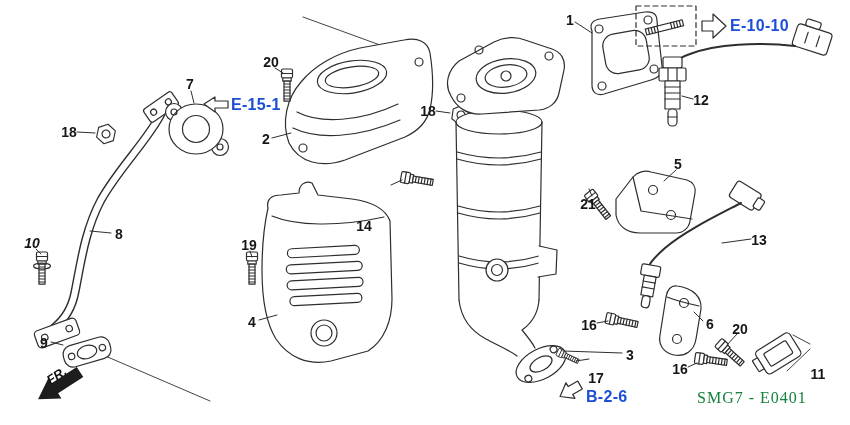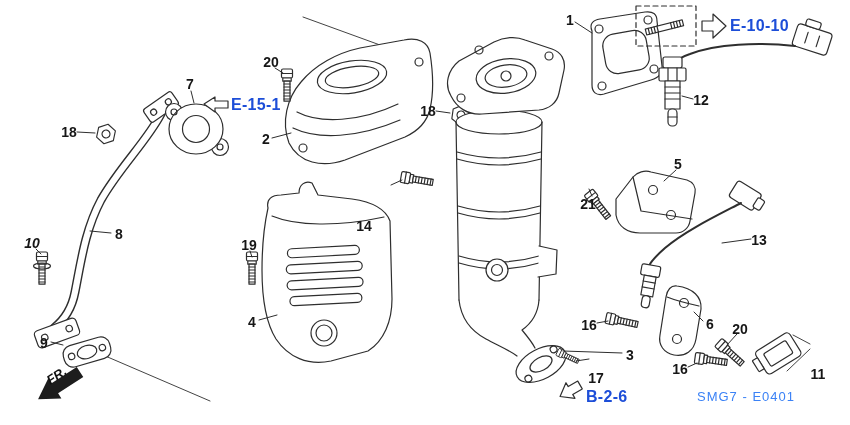--- a/index.html
+++ b/index.html
@@ -16,21 +16,21 @@
   }
   .ref-label{
     position:absolute;font-weight:bold;font-size:16px;color:#1d4ed8;line-height:1;
     white-space:nowrap;letter-spacing:.3px;
   }
   .fr-label{
     position:absolute;font-weight:bold;font-style:italic;font-size:13px;color:#111;
     transform:rotate(-33deg);line-height:1;
   }
   .part-code{
-    position:absolute;font-size:13px;color:#3b82f6;letter-spacing:1px;line-height:1;
+    position:absolute;font-size:16px;color:#15803d;letter-spacing:1px;line-height:1;font-family:Liberation Serif, serif;
   }
 </style>
 </head>
 <body>
 
 <div class="stage">
 
   <svg viewBox="0 0 850 425" width="850" height="425">
     <defs>
       <g id="bolt">

